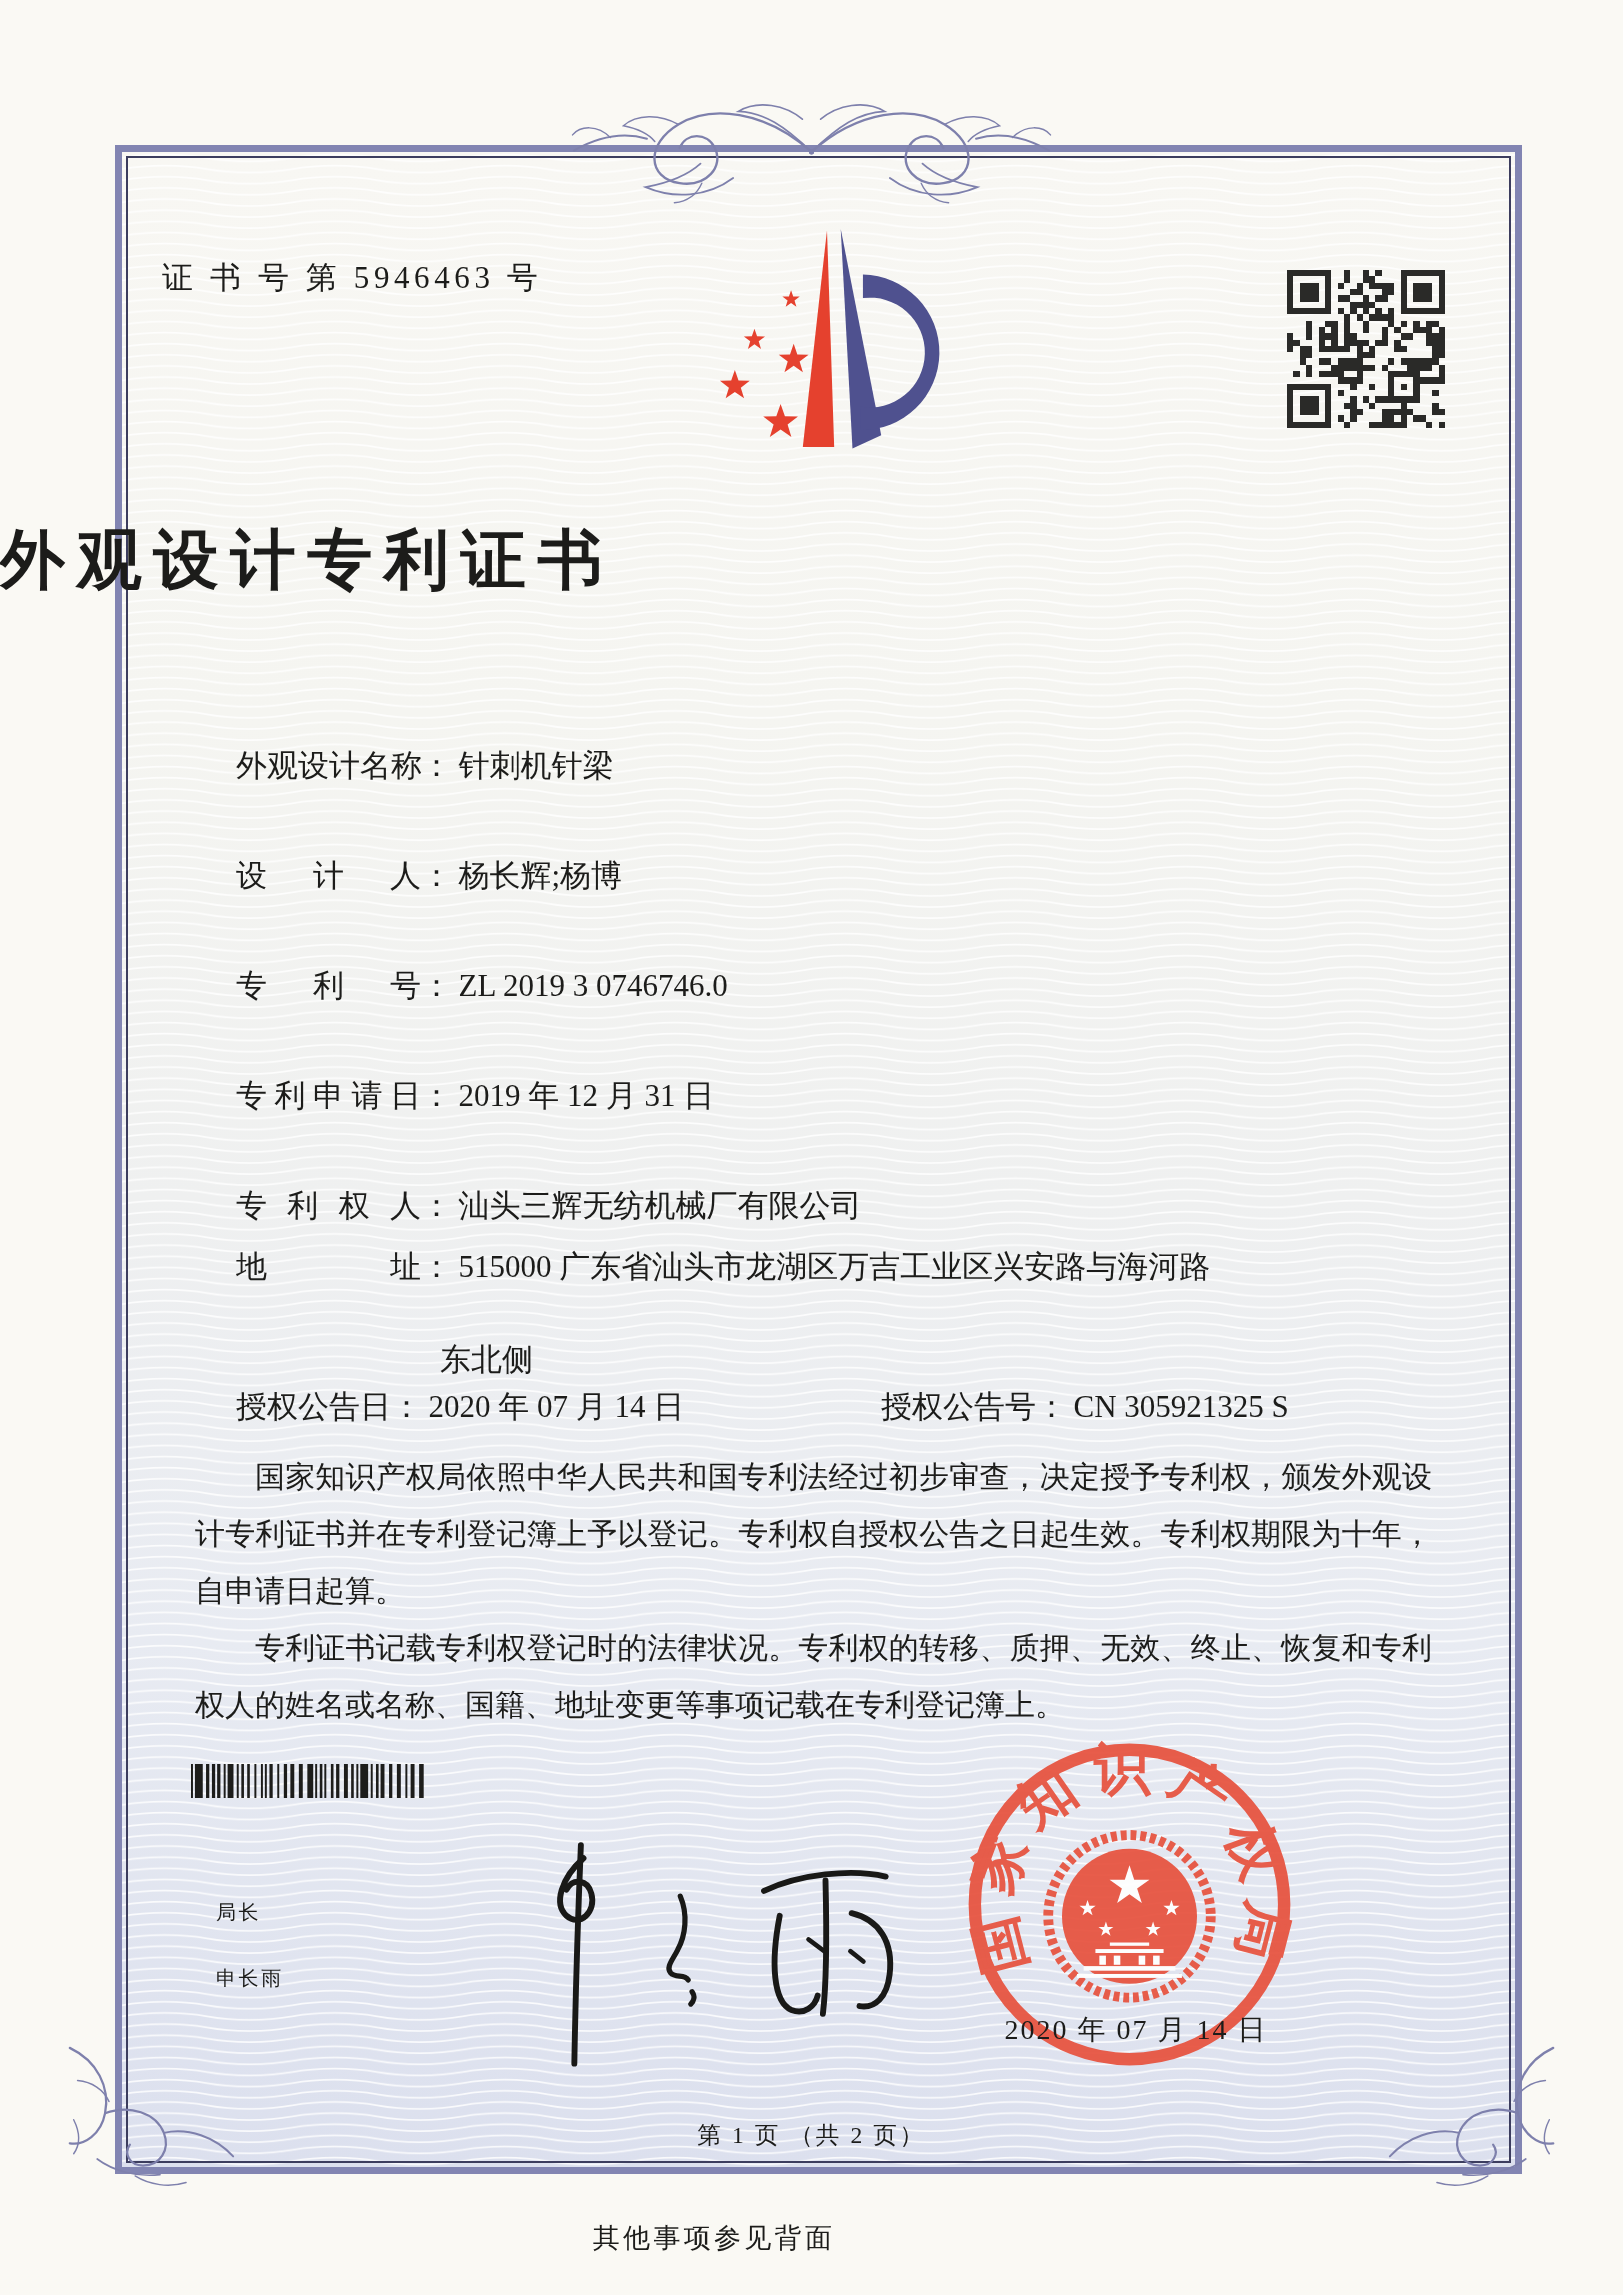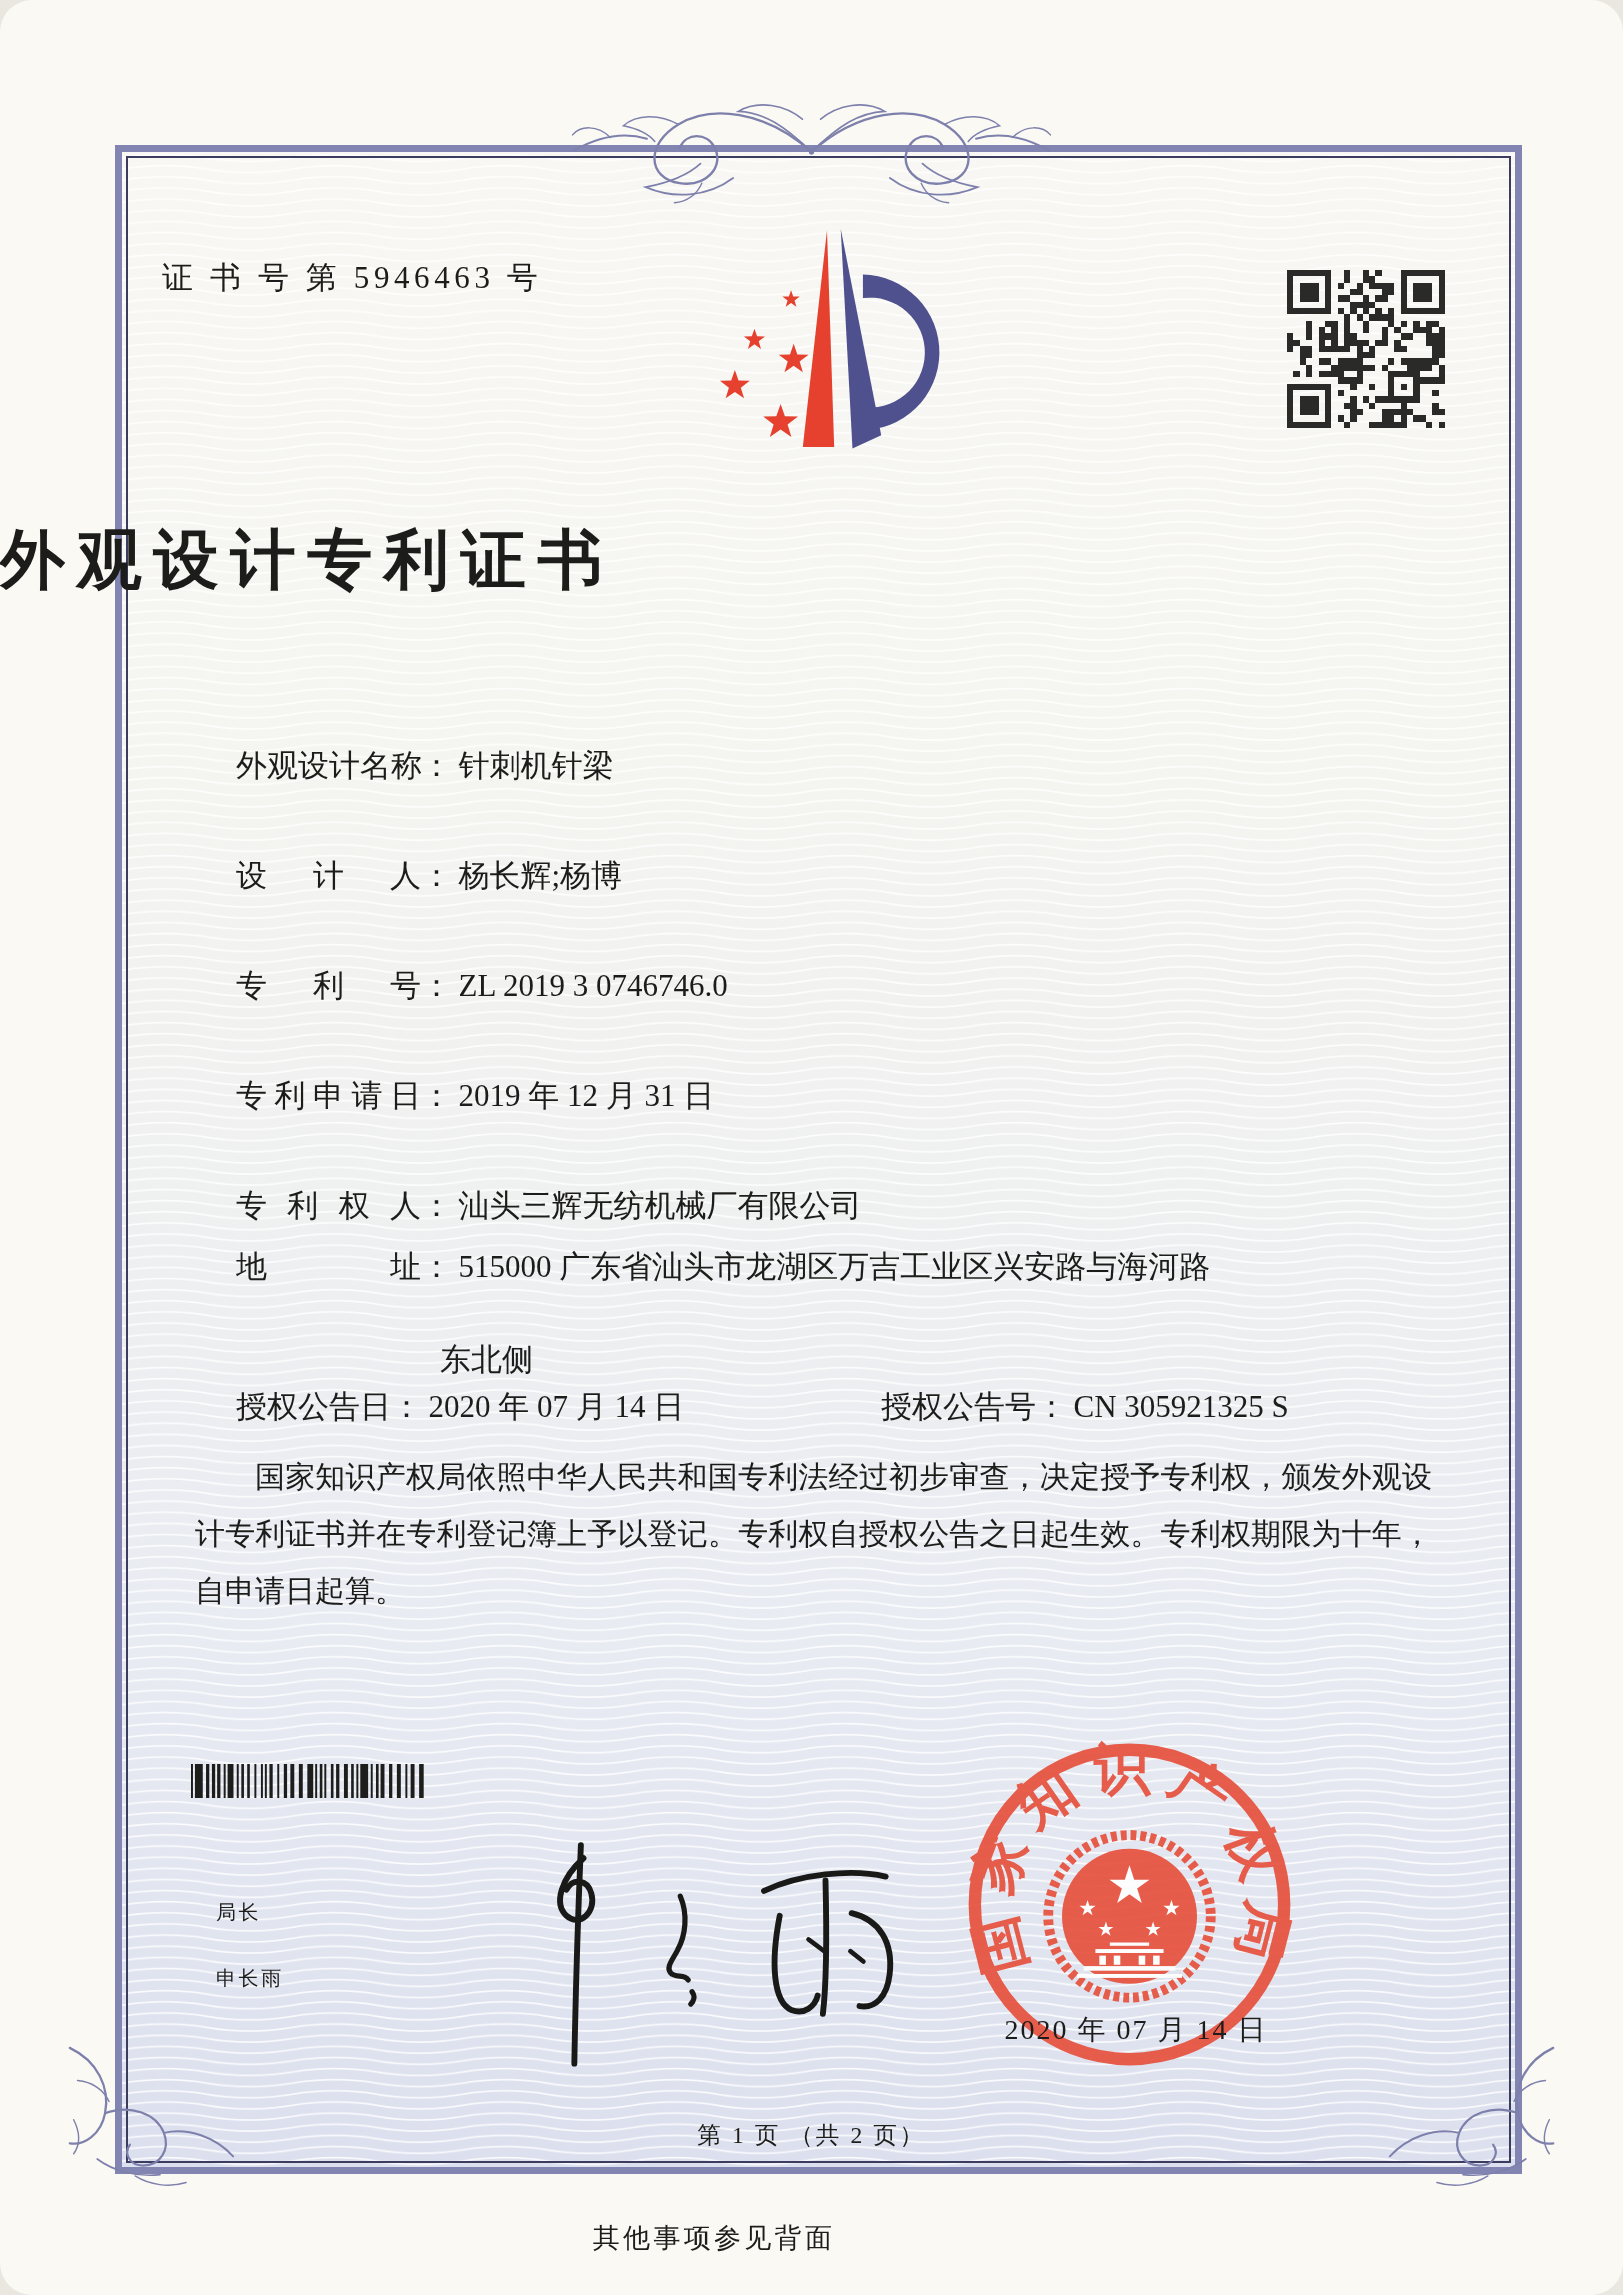--- a/index.html
+++ b/index.html
@@ -1,21 +1,20 @@
 <!DOCTYPE html>
 <html style="font-size:10.5px"><head>
 <meta charset="utf-8">
 <style>
   html,body{margin:0;padding:0;background:#e9e7e0;}
   .page{
     position:relative;width:1623px;height:2295px;margin:0 auto;
     background:#faf9f4;overflow:hidden;
     font-family:"Liberation Serif","DejaVu Serif",serif;
     color:#1c1c1a;
-    border-radius:32px;
   }
   
   .frame{
     position:absolute;left:115px;top:145px;width:1393px;height:2015px;
     border:7.2px solid #8285b2;
     background:linear-gradient(180deg,#f8f7f3 0%,#f5f5f1 28%,#eff0f0 52%,#e8ebf2 74%,#dfe3ef 92%,#dce0ee 100%);
   }
   .frame-inner{position:absolute;left:3.9px;top:3.9px;right:3.9px;bottom:3.9px;border:2px solid #3c3d5e;z-index:1;}
   .waves{position:absolute;left:0;top:0;z-index:0;}
   .ornament{position:absolute;z-index:2;pointer-events:none;}
@@ -441,20 +440,21 @@
 
   <div class="abs row" style="top:1386px">
     <span>授权公告日</span><span>：</span><span class="fvalue">2020 年 07 月 14 日</span>
     <span class="grant-no">
       <span>授权公告号</span><span>：</span><span class="fvalue">CN 305921325 S</span>
     </span>
   </div>
 
   <div class="abs paras">
     <p>国家知识产权局依照中华人民共和国专利法经过初步审查，决定授予专利权，颁发外观设计专利证书并在专利登记簿上予以登记。专利权自授权公告之日起生效。专利权期限为十年，自申请日起算。</p>
+    <p>专利证书记载专利权登记时的法律状况。专利权的转移、质押、无效、终止、恢复和专利权人的姓名或名称、国籍、地址变更等事项记载在专利登记簿上。</p>
   </div>
 
   <svg class="gfx" style="left:191px;top:1764px;" width="234" height="34" viewBox="0 0 358 52">
     <g id="barcode-bars" fill="#1d1d1b">
         <rect x="0" y="0" width="3" height="52"></rect>
         <rect x="6" y="0" width="12" height="52"></rect>
         <rect x="23" y="0" width="5" height="52"></rect>
         <rect x="32" y="0" width="5" height="52"></rect>
         <rect x="40" y="0" width="5" height="52"></rect>
         <rect x="50" y="0" width="3" height="52"></rect>

